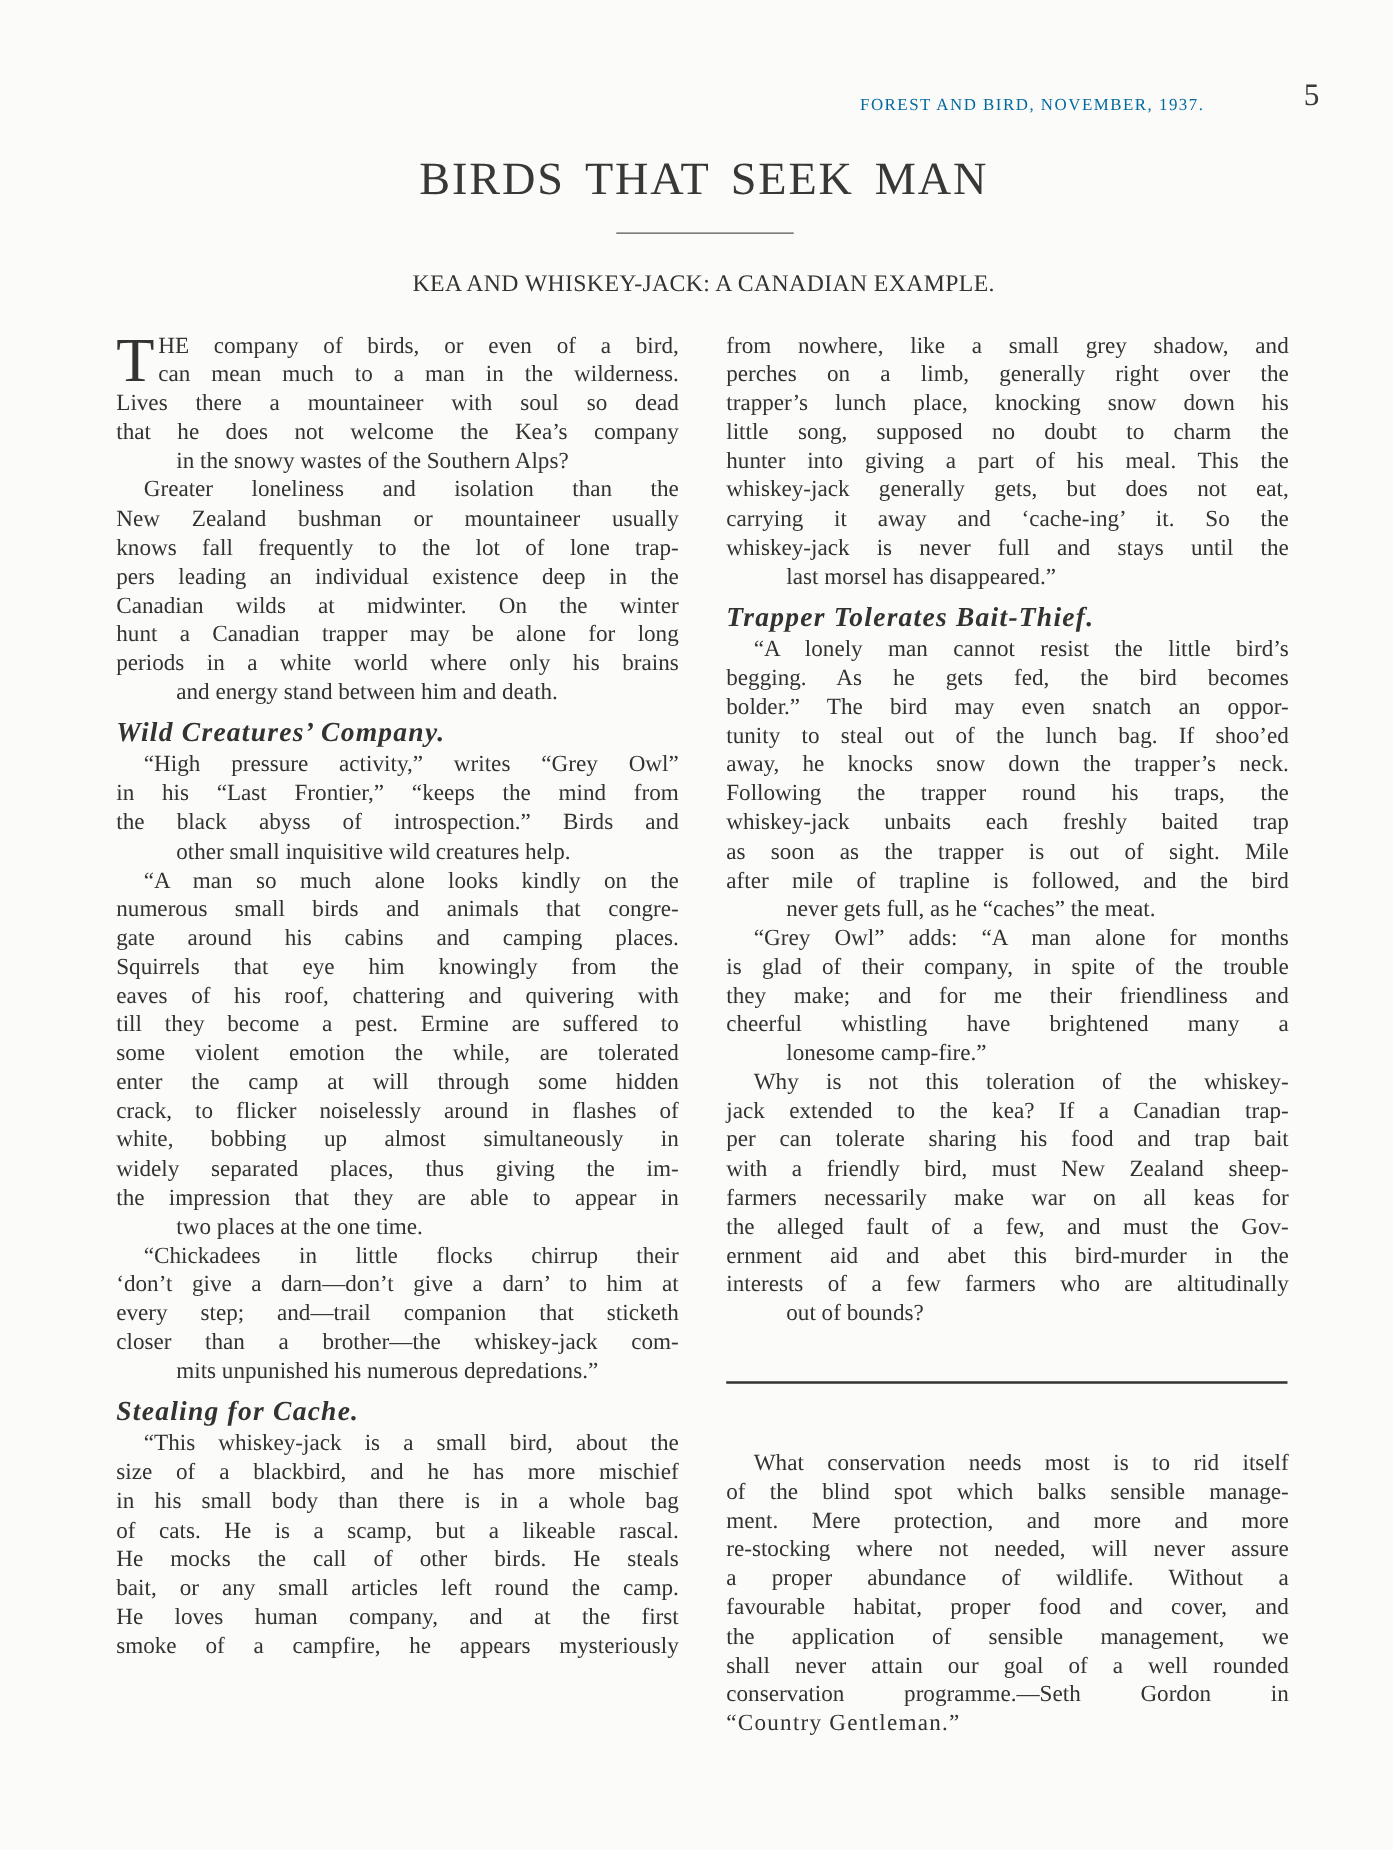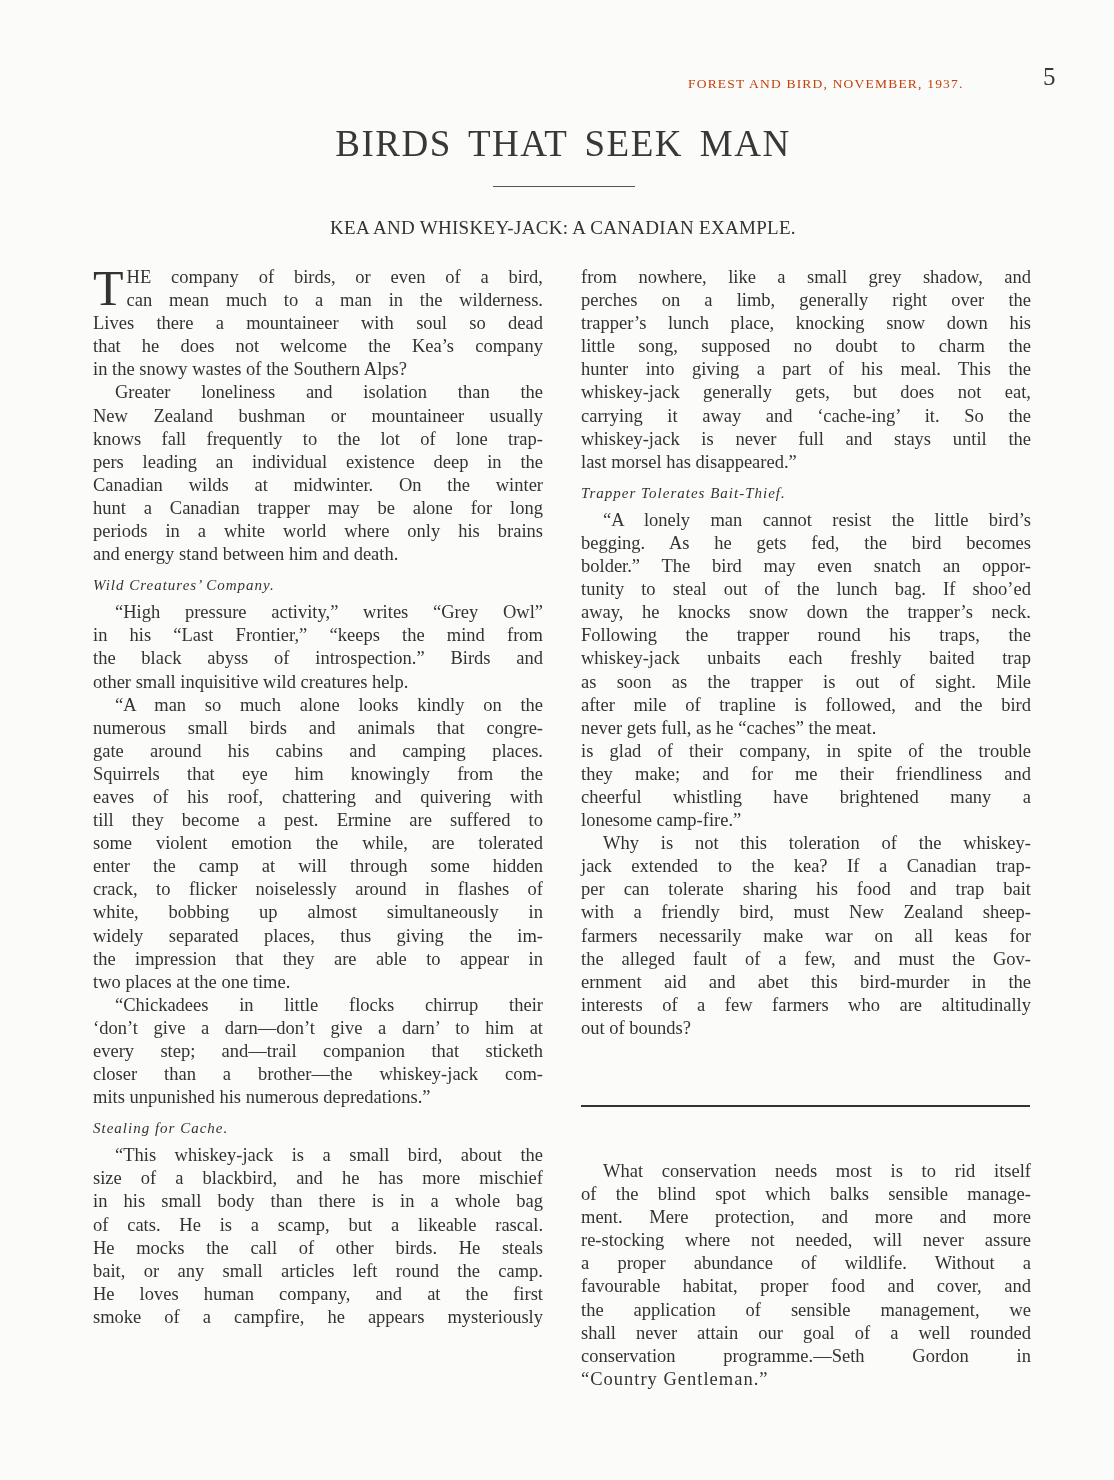--- a/index.html
+++ b/index.html
@@ -6,21 +6,21 @@
     body {
       width: 1114px; height: 1480px;
       background: #fbfbf9;
       position: relative;
       overflow: hidden;
       font-family: "Liberation Serif", "DejaVu Serif", serif;
       color: #333331;
     }
     .running-head {
       position: absolute; top: 76px; left: 688px;
-      font-size: 13.5px; letter-spacing: 1.2px; color: #c2410c;
+      font-size: 13.5px; letter-spacing: 1.2px; color: #0369a1;
     }
     .page-num {
       position: absolute; top: 63px; left: 1043px;
       font-size: 25px; color: #3a3a38;
     }
     .title {
       position: absolute; top: 122px; left: 0; width: 1126px;
       text-align: center; font-size: 37px; letter-spacing: 1.5px;
       word-spacing: 6px; color: #383836; margin: 0; font-weight: normal;
     }
@@ -37,25 +37,25 @@
       position: absolute; top: 266px; width: 450px;
       font-size: 18.5px; line-height: 23.1px;
     }
     .col-left { left: 93px; }
     .col-right { left: 581px; }
     .col p { margin: 0; text-align: justify; }
     .col .line {
       display: block; text-align: justify; text-align-last: justify;
       white-space: nowrap; height: 23.1px;
     }
-    .col .line.last { text-align-last: left; }
+    .col .line.last { text-align-last: left; margin-left: 48px; }
     .col .line.indent { padding-left: 22px; }
     .col h3 {
-      margin: 8px 0 4px 0; font-style: italic; font-weight: normal;
-      font-size: 15px; letter-spacing: 1px; line-height: 23px;
+      margin: 8px 0 4px 0; font-style: italic; font-weight: bold;
+      font-size: 22px; letter-spacing: 1px; line-height: 23px;
     }
     .dropcap {
       float: left; font-size: 50px; line-height: 40px;
       margin: 2px 3px 0 0; color: #333;
     }
     .end-rule {
       position: absolute; top: 1105px; left: 581px; width: 449px;
       border-top: 2px solid #333;
     }
     .col-right-lower { top: 1117px; margin-top: 43px; }
@@ -151,20 +151,21 @@
       <span class="line">bolder.” The bird may even snatch an oppor-</span>
       <span class="line">tunity to steal out of the lunch bag. If shoo’ed</span>
       <span class="line">away, he knocks snow down the trapper’s neck.</span>
       <span class="line">Following the trapper round his traps, the</span>
       <span class="line">whiskey-jack unbaits each freshly baited trap</span>
       <span class="line">as soon as the trapper is out of sight.  Mile</span>
       <span class="line">after mile of trapline is followed, and the bird</span>
       <span class="line last">never gets full, as he “caches” the meat.</span>
     </p>
   <p>
+      <span class="line indent">“Grey Owl” adds: “A man alone for months</span>
       <span class="line">is glad of their company, in spite of the trouble</span>
       <span class="line">they make; and for me their friendliness and</span>
       <span class="line">cheerful whistling have brightened many a</span>
       <span class="line last">lonesome camp-fire.”</span>
     </p>
   <p>
       <span class="line indent">Why is not this toleration of the whiskey-</span>
       <span class="line">jack extended to the kea?  If a Canadian trap-</span>
       <span class="line">per can tolerate sharing his food and trap bait</span>
       <span class="line">with a friendly bird, must New Zealand sheep-</span>

